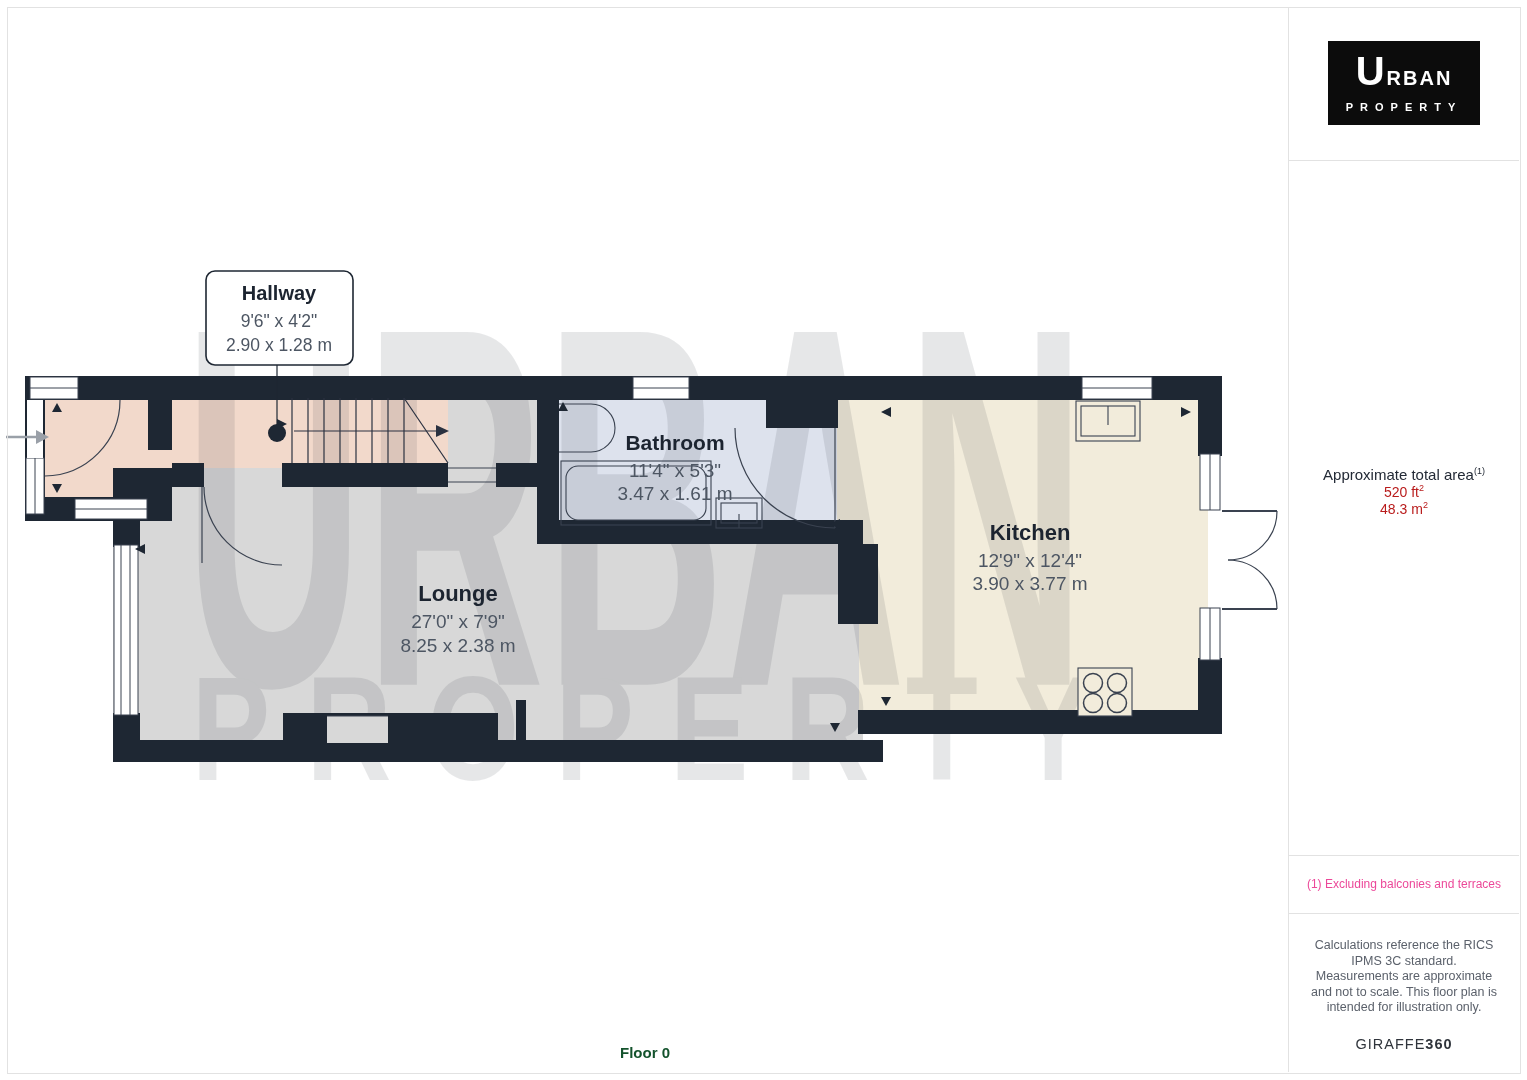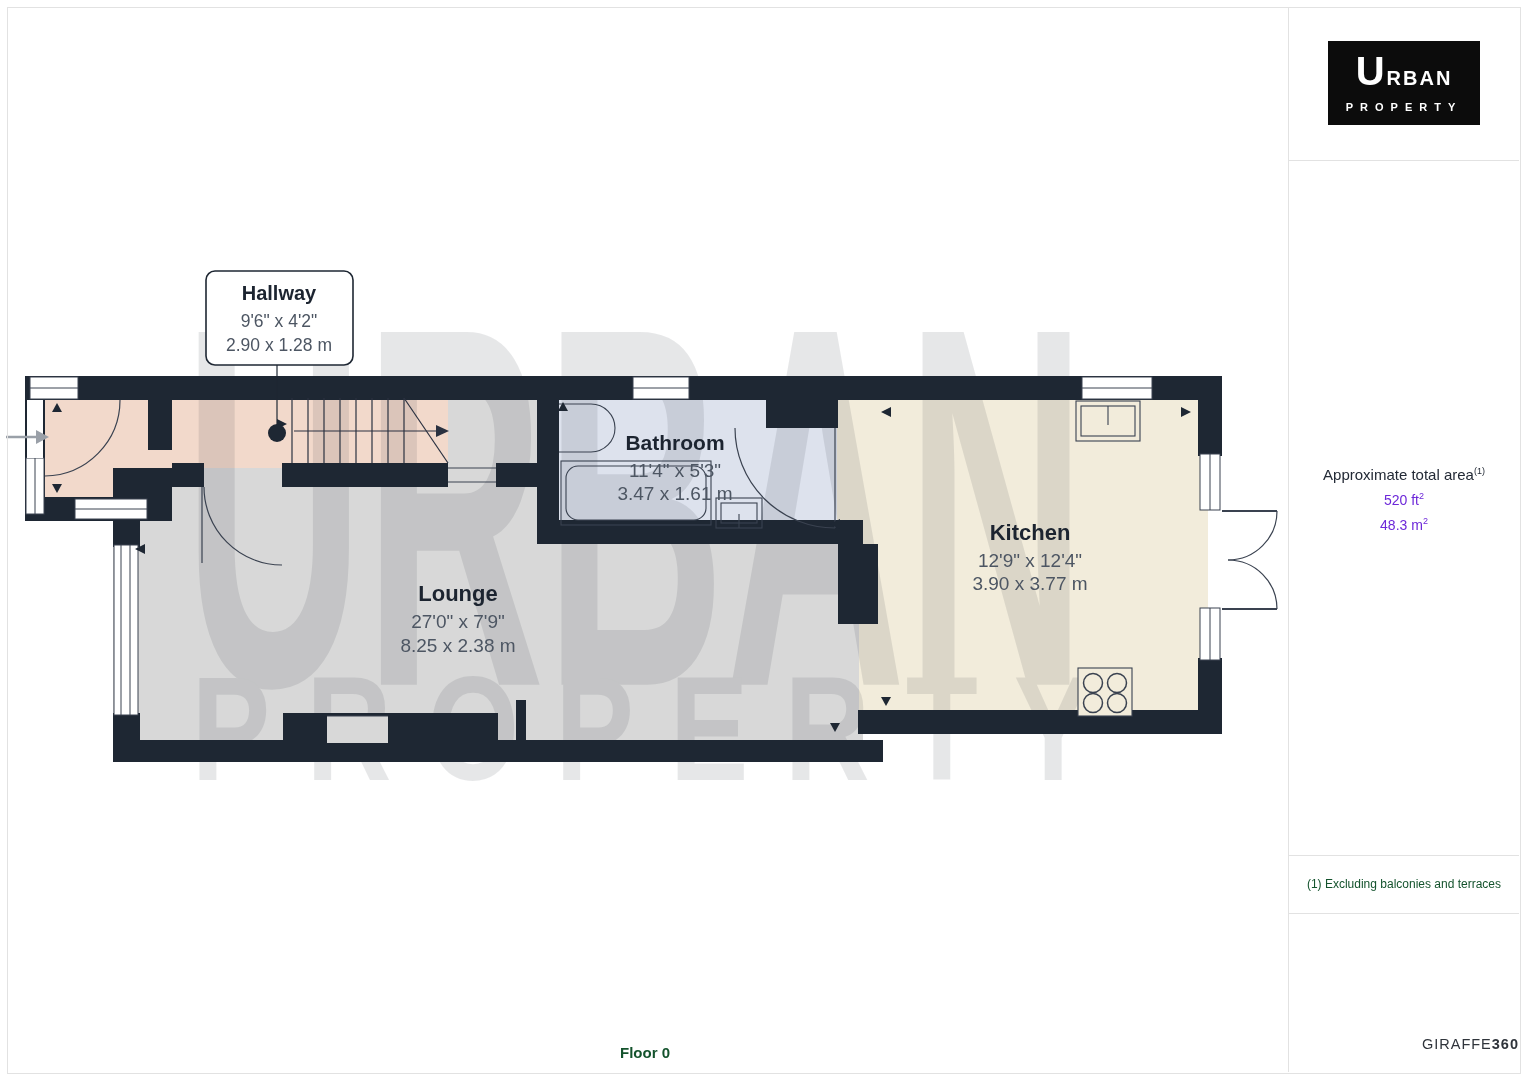--- a/index.html
+++ b/index.html
@@ -20,27 +20,27 @@
   .hr{position:absolute;left:0;width:230px;height:1px;background:#e2e2e2;}
   .hr.h1{top:152px;} .hr.h2{top:847px;} .hr.h3{top:905px;}
   .logo-box{position:absolute;left:39px;top:33px;width:152px;height:84px;background:#0c0c0c;
        color:#ffffff;text-align:center;display:flex;flex-direction:column;justify-content:center;}
   .logo-line1{font-weight:bold;letter-spacing:2px;line-height:36px;}
   .logo-line1 .cap{font-size:40px;} .logo-line1 .rest{font-size:20px;}
   .logo-line2{font-size:11px;letter-spacing:7px;margin-top:3px;font-weight:bold;}
   .area-block{position:absolute;left:0;top:458px;width:230px;text-align:center;}
   .area-title{font-size:15px;font-weight:normal;color:#232a36;}
   .area-title sup{font-size:9px;}
-  .area-val{font-size:14px;color:#6d28d9;margin-top:8px;}
+  .area-val{font-size:14px;color:#b91c1c;margin-top:0;}
   .area-val sup{font-size:9px;}
   .footnote{position:absolute;left:10px;top:869px;width:210px;text-align:center;
-       font-size:12px;color:#14532d;}
+       font-size:12px;color:#ec4899;}
   .disclaimer{position:absolute;left:22px;top:930px;width:186px;text-align:center;
        font-size:12.5px;line-height:15.5px;color:#5b616b;}
-  .brand{position:absolute;left:0;top:1028px;width:230px;text-align:right;
+  .brand{position:absolute;left:0;top:1028px;width:230px;text-align:center;
        font-size:14.5px;letter-spacing:1px;color:#2f343b;}
   .brand b{font-weight:bold;}
 </style>
 </head>
 <body>
 
 <div class="plan-wrap">
 <svg width="1290" height="1080" viewBox="0 0 1290 1080">
 
   <g>
@@ -240,16 +240,17 @@
 
   <div class="area-block">
     <div class="area-title"><span>Approximate total area</span><sup>(1)</sup></div>
     <div class="area-val"><span>520 ft</span><sup>2</sup></div>
     <div class="area-val"><span>48.3 m</span><sup>2</sup></div>
   </div>
 
   <div class="hr h2"></div>
   <div class="footnote">(1) Excluding balconies and terraces</div>
   <div class="hr h3"></div>
+  <div class="disclaimer">Calculations reference the RICS IPMS 3C standard. Measurements are approximate and not to scale. This floor plan is intended for illustration only.</div>
   <div class="brand"><span>GIRAFFE</span><b>360</b></div>
 </div>
 
 <div class="page-frame"></div>
 
 </body></html>

